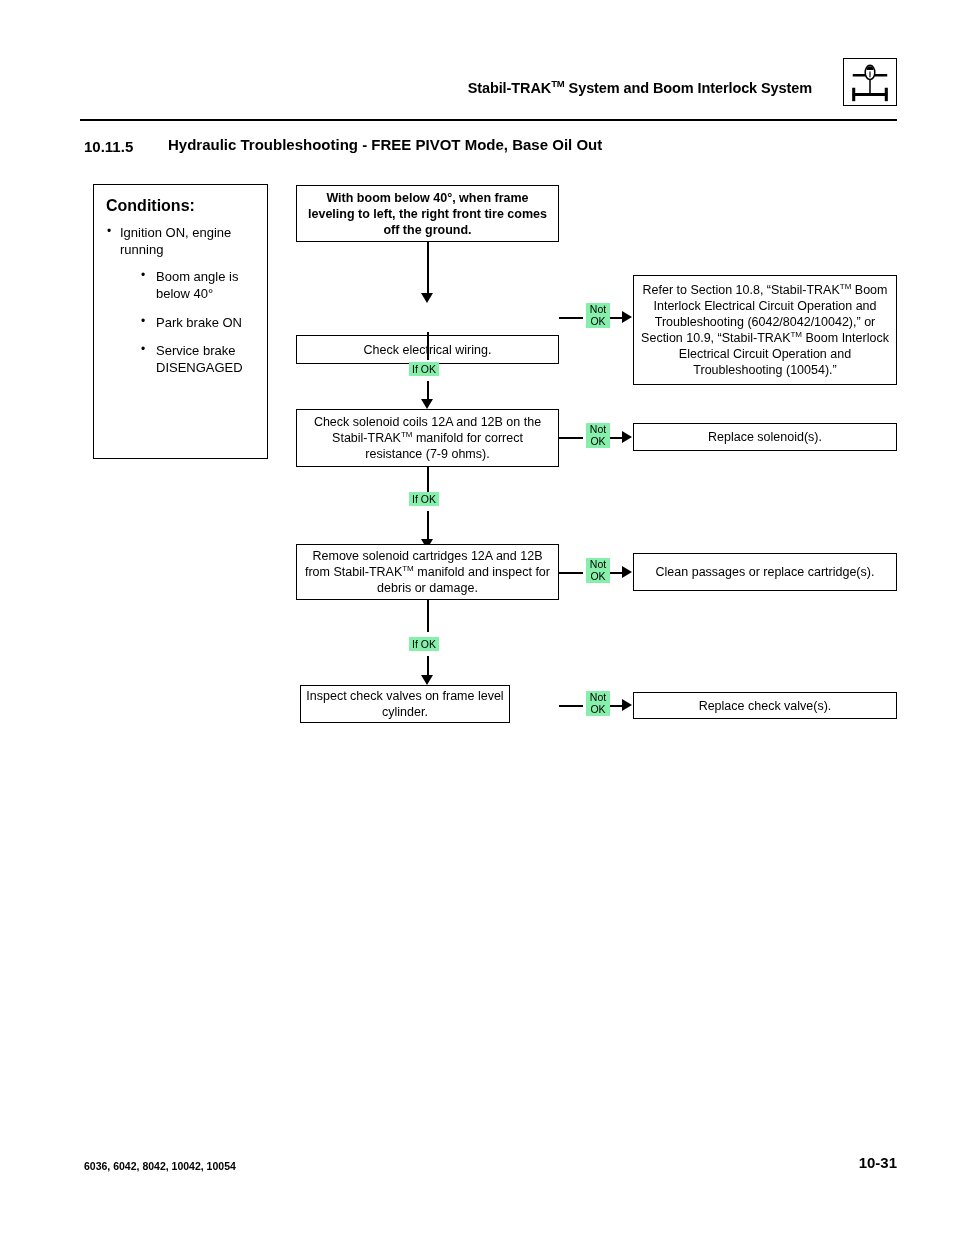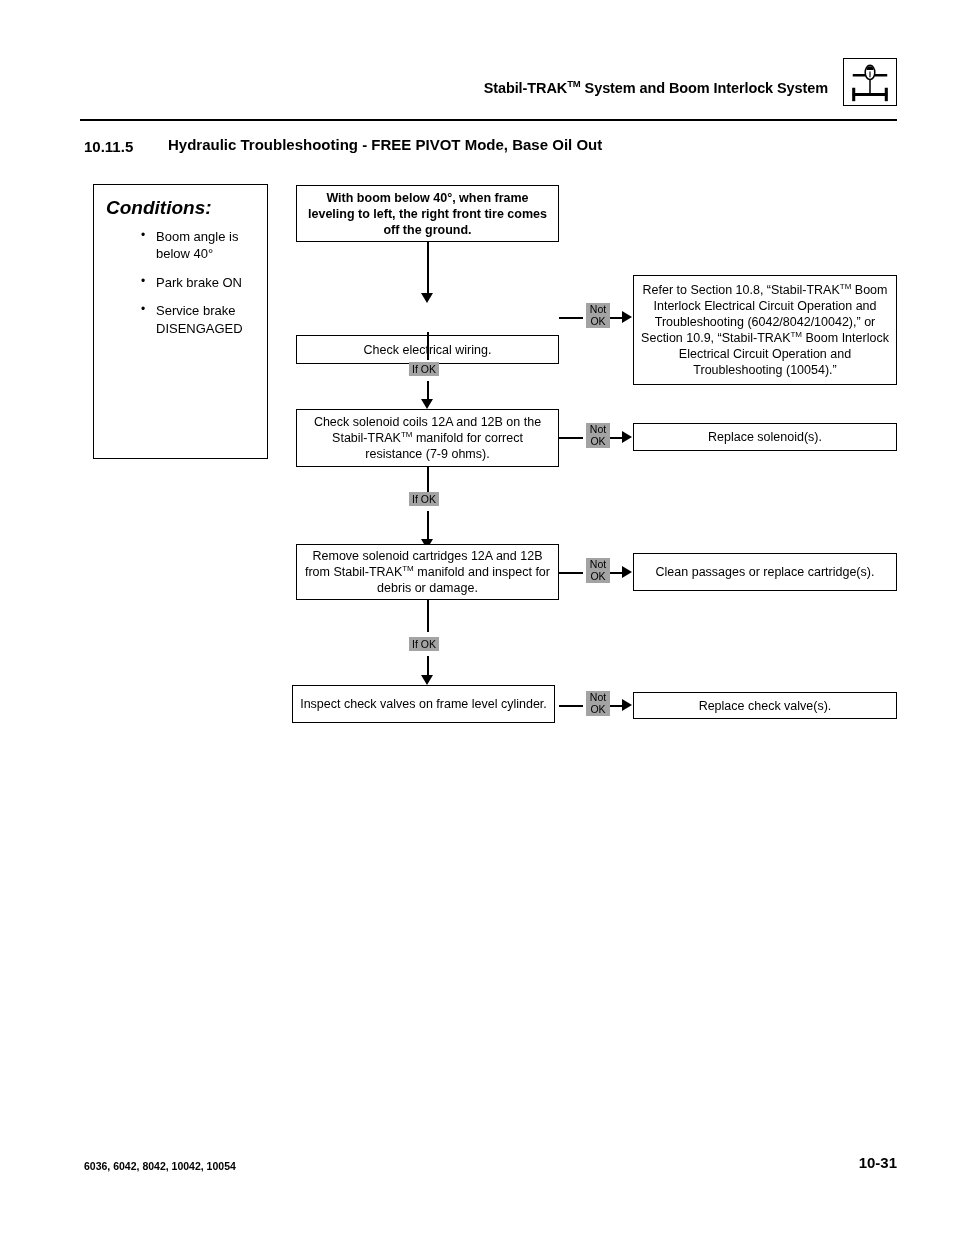--- a/index.html
+++ b/index.html
@@ -12,21 +12,21 @@
     height: 1235px;
     position: relative;
     font-family: "Liberation Sans", sans-serif;
     color: #000000;
     overflow: hidden;
   }
 
   
   #header-title {
     position: absolute;
-    left: 80px;
+    left: 64px;
     top: 78px;
     width: 748px;
     text-align: right;
     font-size: 14.5px;
     font-weight: bold;
     letter-spacing: -0.1px;
     white-space: nowrap;
   }
   #header-title .tm {
     font-size: 9.5px;
@@ -94,24 +94,23 @@
     left: 93px;
     top: 184px;
     width: 175px;
     height: 275px;
     border: 1.5px solid #000;
     box-sizing: border-box;
     background: #fff;
     padding: 12px 10px 0 12px;
   }
   #conditions-heading {
-    font-size: 19px;
+    font-size: 16px;
     font-weight: bold;
     margin-bottom: 9px;
-    font-style: italic;
   }
   .cond-list {
     list-style: none;
     margin: 0;
     padding: 0;
   }
   .cond-item {
     position: relative;
     padding-left: 14px;
     font-size: 13px;
@@ -170,21 +169,21 @@
     width: 0;
     height: 0;
     border-top: 6px solid transparent;
     border-bottom: 6px solid transparent;
     border-left: 10px solid #000;
   }
   .edge-label {
     position: absolute;
     font-size: 10.5px;
     line-height: 1.18;
-    background: #a3a3a3;
+    background: #86efac;
     text-align: center;
     white-space: pre-line;
   }
   .edge-label.ifok {
     font-size: 10.5px;
     padding: 1px 3px;
   }
 
   
   #footer-models {
@@ -220,20 +219,23 @@
   </svg>
 </div>
 
 <div id="header-rule"></div>
 
 <div id="section-number">10.11.5</div>
 <div id="section-title">Hydraulic Troubleshooting - FREE PIVOT Mode, Base Oil Out</div>
 
 <div id="conditions-box">
   <div id="conditions-heading">Conditions:</div>
+  <ul class="cond-list">
+    <li class="cond-item">Ignition ON, engine running</li>
+  </ul>
   <ul class="cond-sublist">
     <li class="cond-subitem">Boom angle is below 40°</li>
     <li class="cond-subitem">Park brake ON</li>
     <li class="cond-subitem">Service brake DISENGAGED</li>
   </ul>
 </div>
 
 <div class="box bold" style="left:296px; top:185px; width:263px; height:57px;">
   <span>With boom below 40°, when frame leveling to left, the right front tire comes off the ground.</span>
 </div>
@@ -291,21 +293,21 @@
 
 <div class="vline" style="left:427px; top:600px; height:32px;"></div>
 <div class="edge-label ifok" style="left:409px; top:637px;">If OK</div>
 <div class="vline" style="left:427px; top:656px; height:23px;"></div>
 <div class="arrow-down" style="left:421px; top:675px;"></div>
 
 <div class="box" style="left:633px; top:553px; width:264px; height:38px;">
   <span>Clean passages or replace cartridge(s).</span>
 </div>
 
-<div class="box" style="left:292px; top:685px; width:263px; height:38px;">
+<div class="box" style="left:300px; top:685px; width:210px; height:38px;">
   <span>Inspect check valves on frame level cylinder.</span>
 </div>
 
 <div class="hline" style="left:559px; top:705px; width:24px;"></div>
 <div class="edge-label" style="left:586px; top:691px; width:24px;">Not
 OK</div>
 <div class="hline" style="left:610px; top:705px; width:14px;"></div>
 <div class="arrow-right" style="left:622px; top:699px;"></div>
 
 <div class="box" style="left:633px; top:692px; width:264px; height:27px;">

